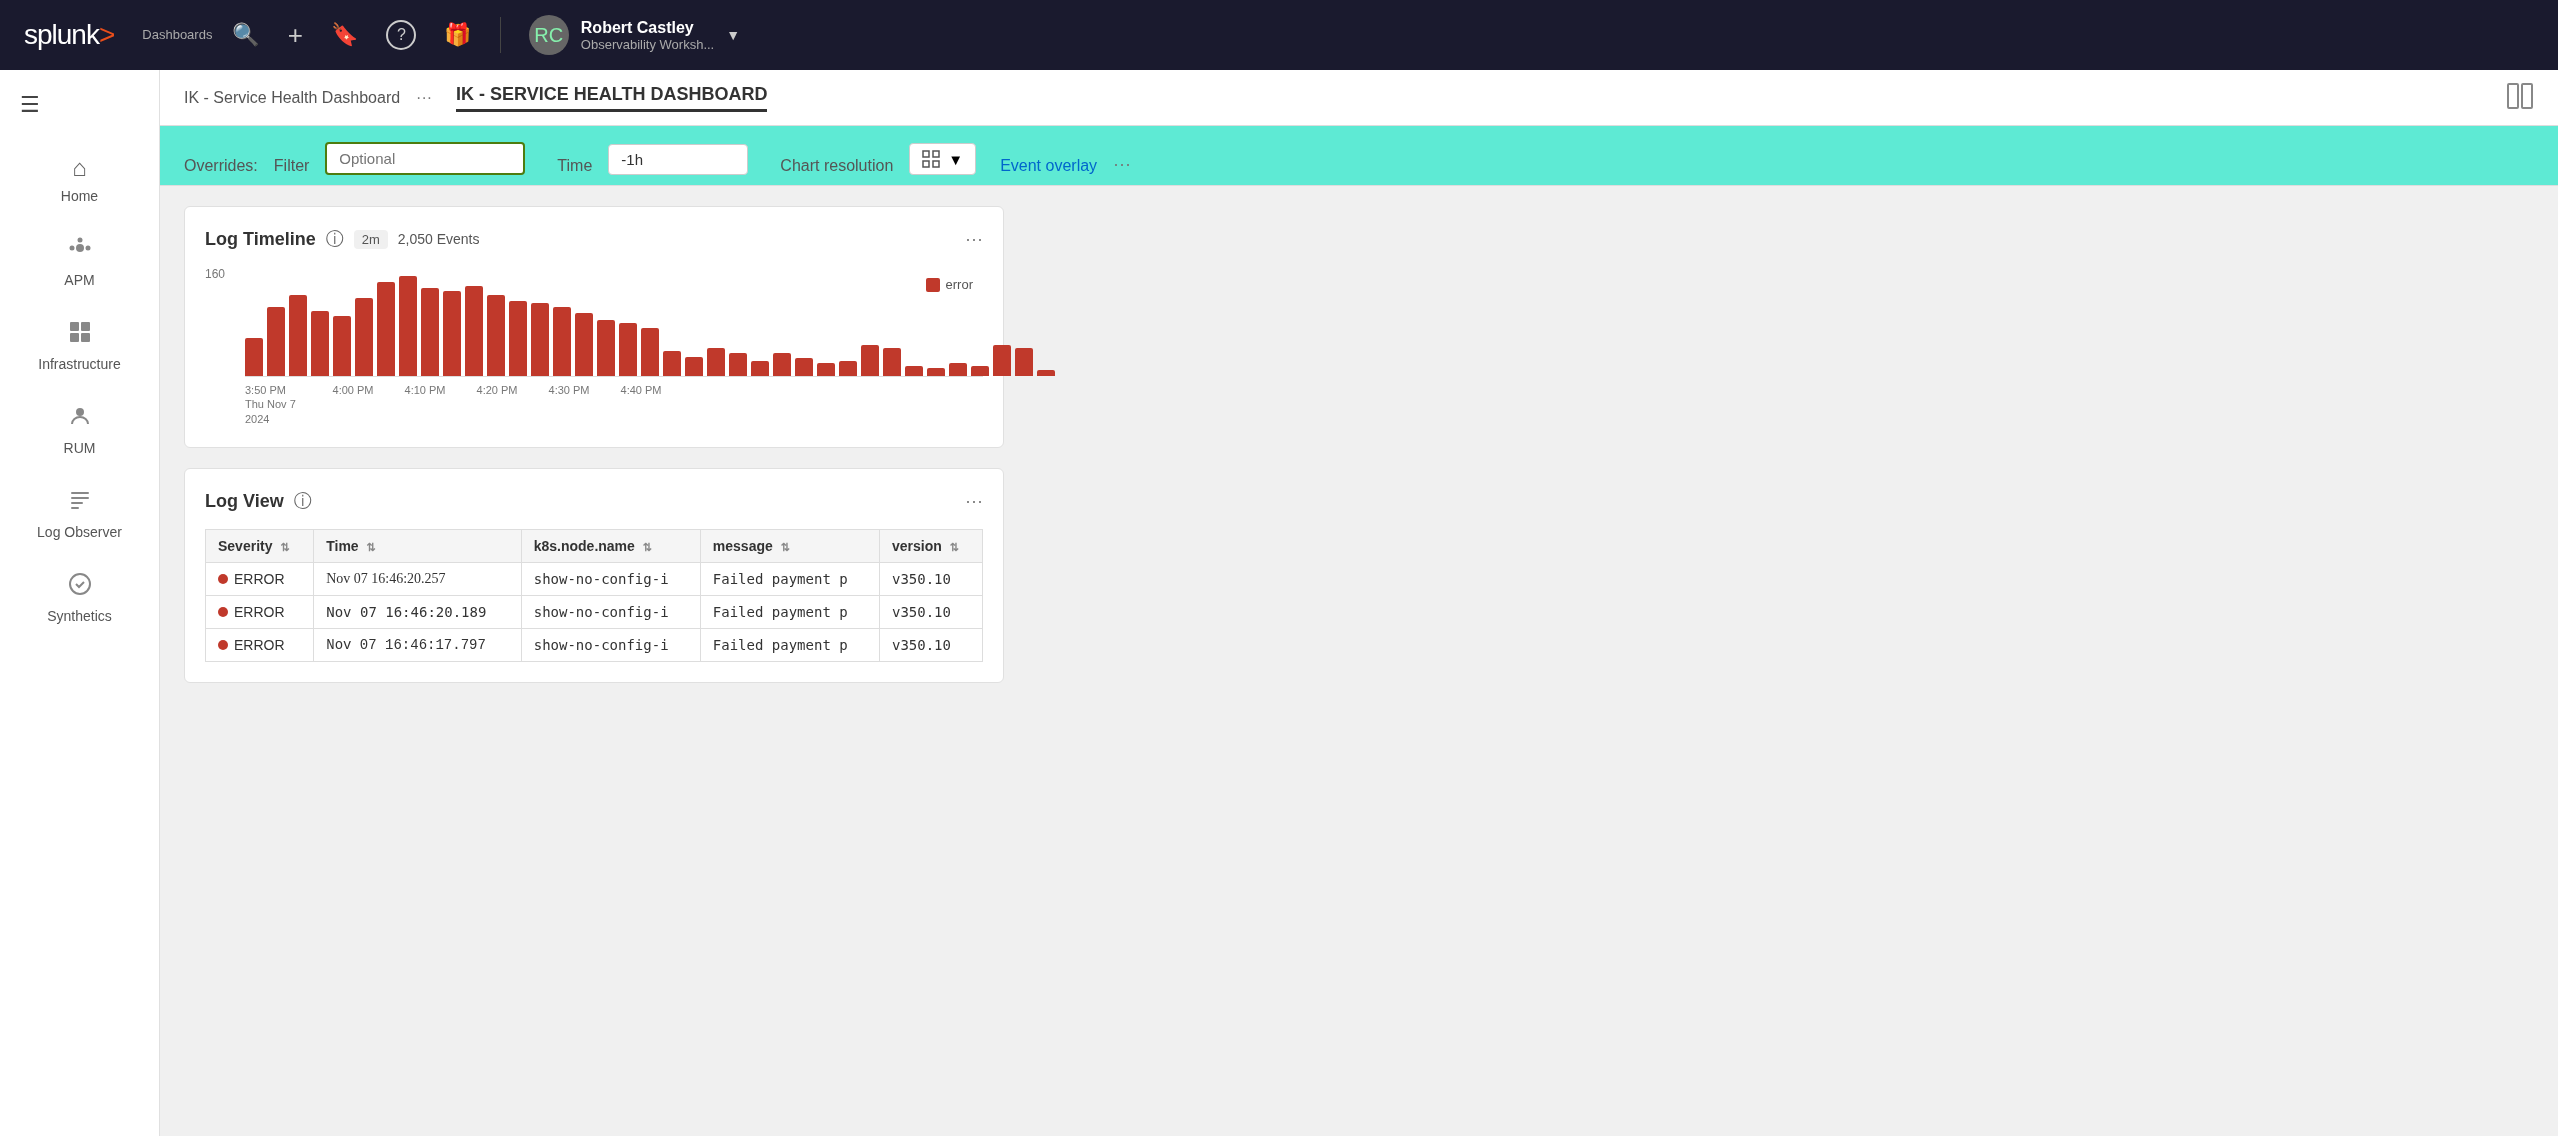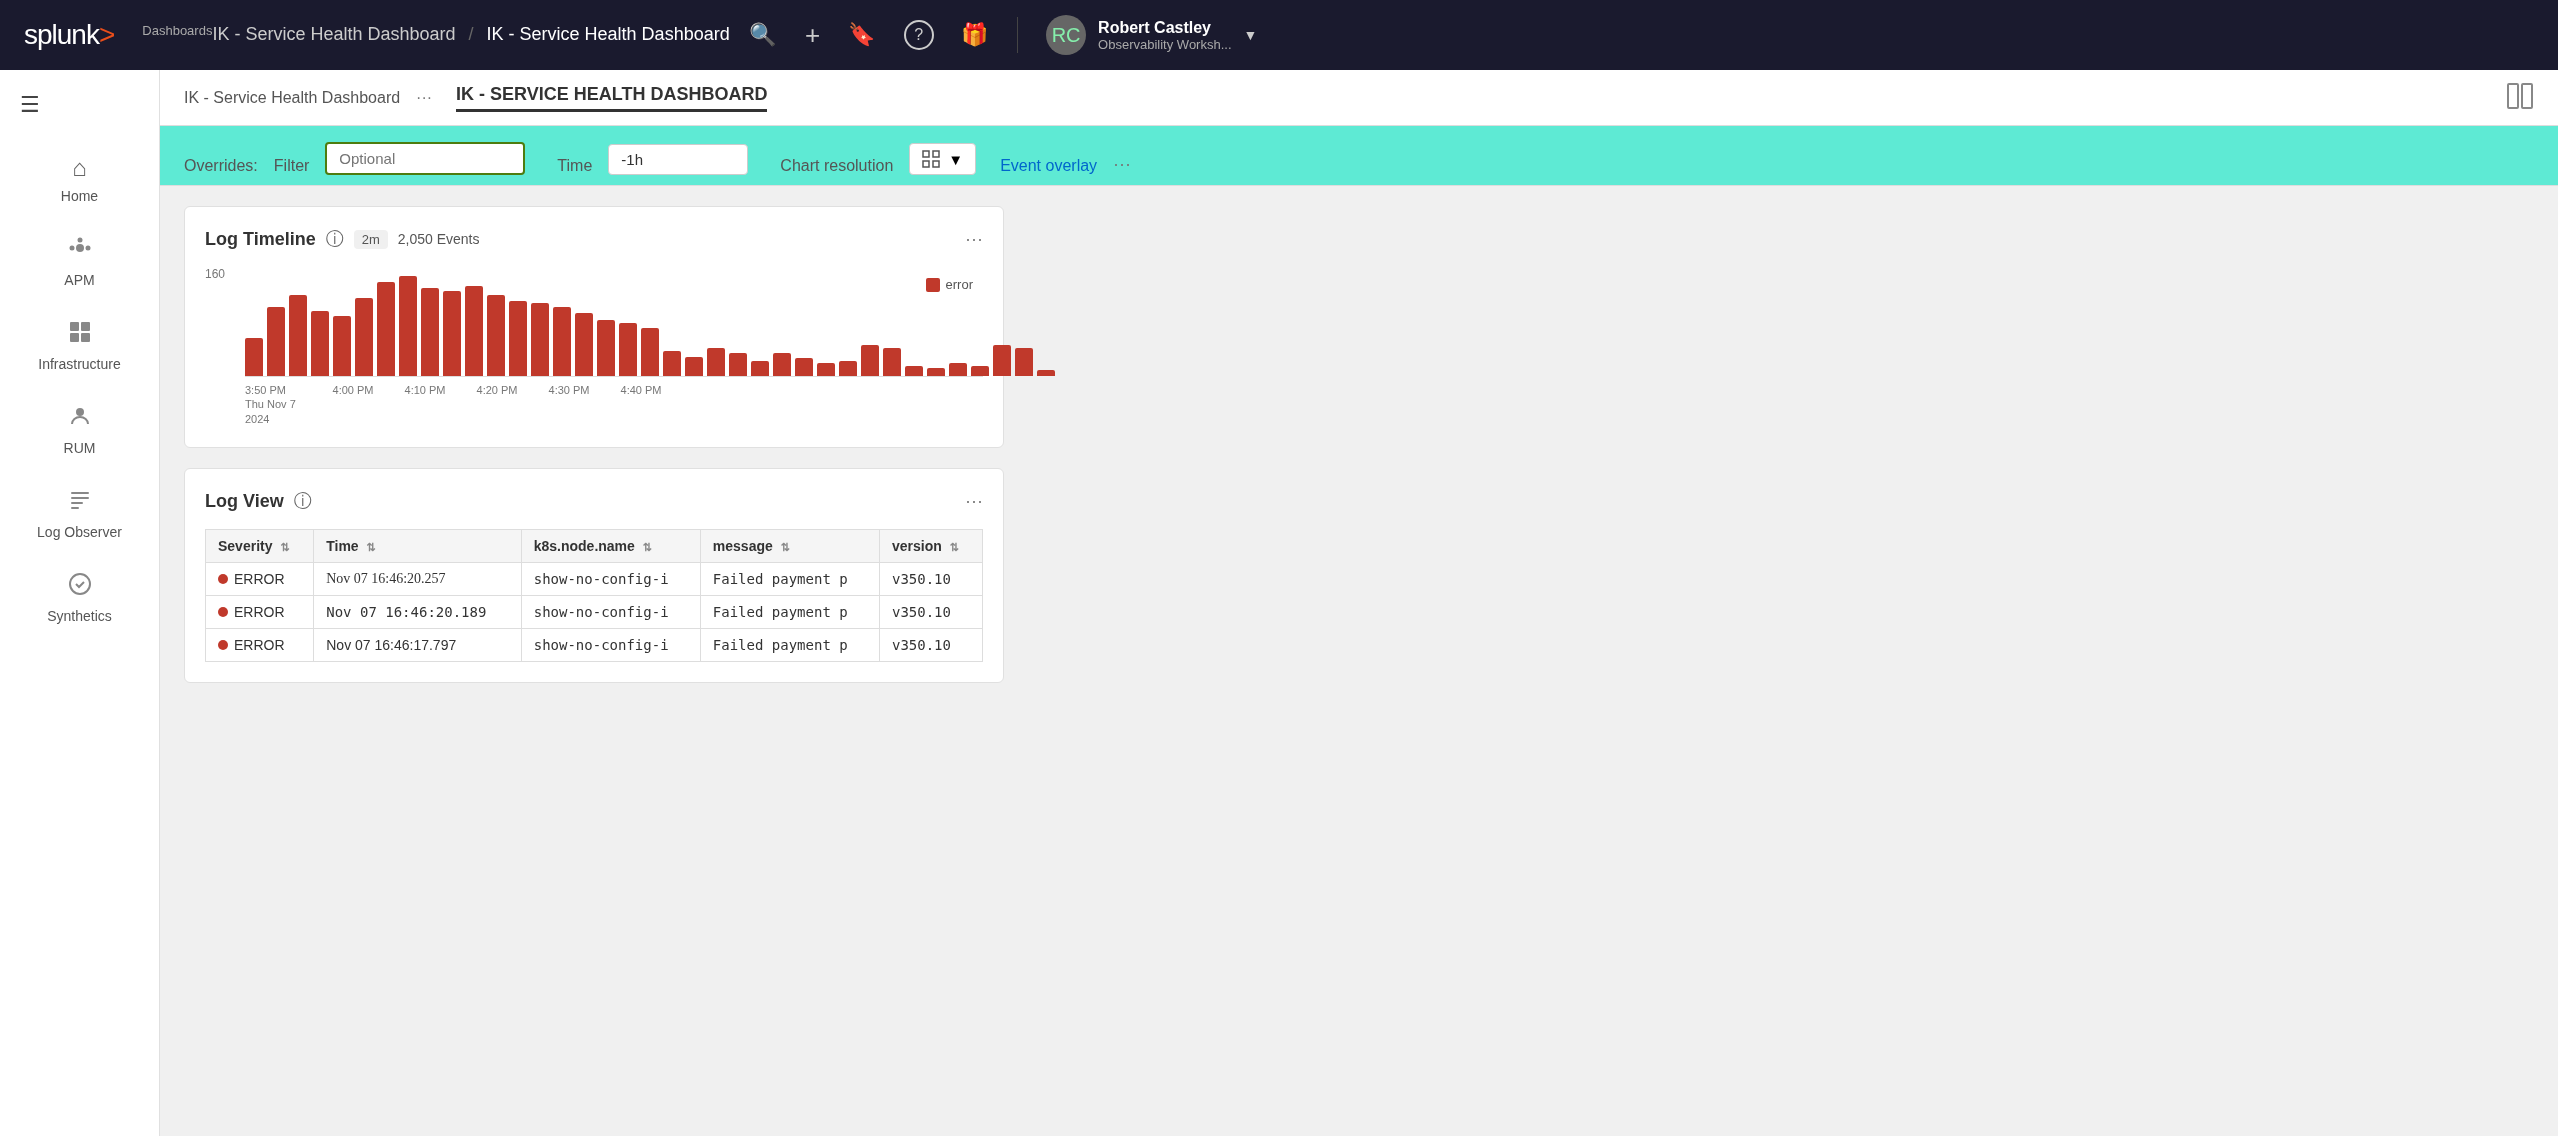--- a/index.html
+++ b/index.html
@@ -321,25 +321,20 @@
       flex: 1;
     }
   </style>
 </head>
 <body>
 
 <nav class="topnav">
   <div class="splunk-logo">splunk<span>&gt;</span></div>
   <div style="display:flex;flex-direction:row;line-height:1.3">
     <span style="font-size:13px;color:#aaa">Dashboards</span>
-    <span class="nav-breadcrumb">
-      <span style="cursor:pointer;color:#ccc">IK - Service Health Dashboard</span>
-      <span class="sep"> / </span>
-      <span class="current">IK - Service Health Dashboard</span>
-    </span>
   </div>
   <div class="nav-icons">
     <span class="icon-btn">🔍</span>
     <span class="icon-btn" style="font-size:26px;font-weight:300">+</span>
     <span class="icon-btn">🔖</span>
     <span class="icon-btn" style="border:2px solid #ccc;border-radius:50%;width:30px;height:30px;display:flex;align-items:center;justify-content:center;font-size:16px">?</span>
     <span class="icon-btn">🎁</span>
     <div class="nav-divider"></div>
     <div class="user-area">
       <div class="user-avatar">RC</div>
@@ -544,21 +539,21 @@
                 </td>
                 <td style="font-family: monospace;">Nov 07 16:46:20.189</td>
                 <td style="font-family: monospace;">show-no-config-i</td>
                 <td style="font-family: monospace;">Failed payment p</td>
                 <td style="font-family: monospace;">v350.10</td>
               </tr>
               <tr>
                 <td>
                   <div class="severity-cell"><span class="severity-dot"></span>ERROR</div>
                 </td>
-                <td style="font-family: Liberation Sans, sans-serif;">Nov 07 16:46:17.797</td>
+                <td style="font-family: Liberation Mono, monospace;">Nov 07 16:46:17.797</td>
                 <td style="font-family: monospace;">show-no-config-i</td>
                 <td style="font-family: monospace;">Failed payment p</td>
                 <td style="font-family: monospace;">v350.10</td>
               </tr>
             </tbody>
         </table>
       </div>
 
     </div>
     <div class="right-panel"></div>

